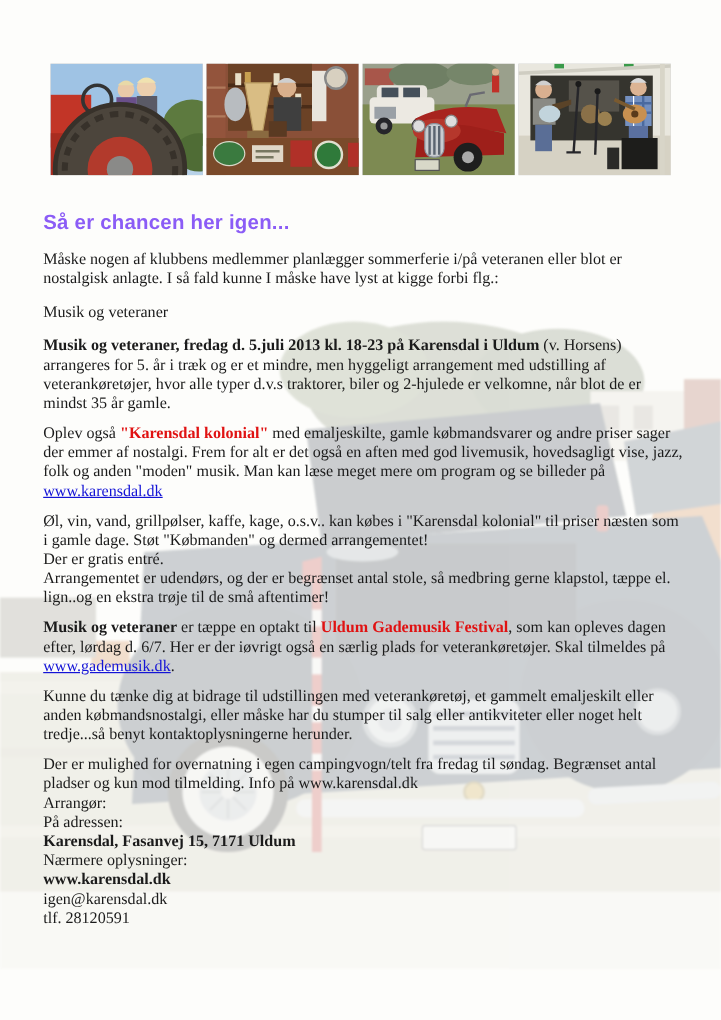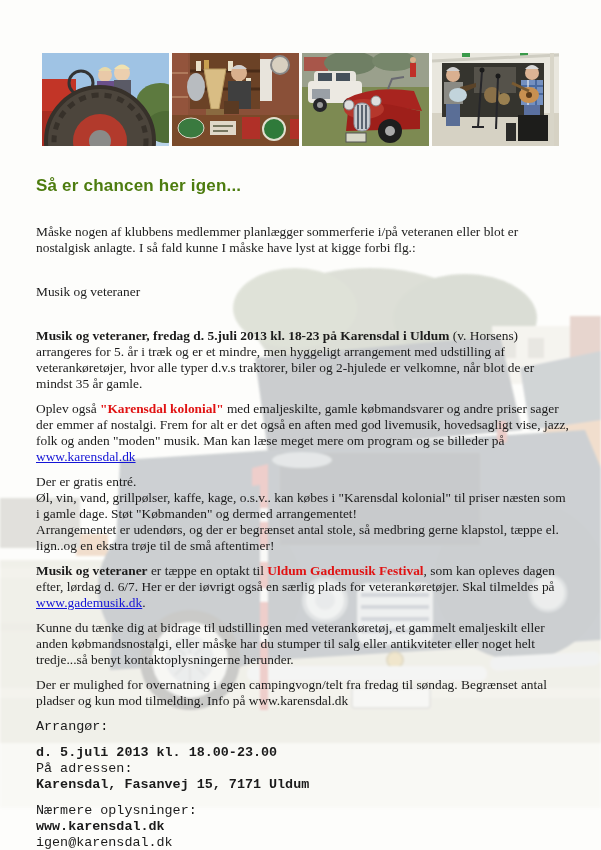--- a/index.html
+++ b/index.html
@@ -20,26 +20,26 @@
   .photo{width:127px;height:93px;overflow:hidden;background:#ccc;}
   .photo svg{display:block;}
   
   .content{
     position:absolute;left:36px;top:176px;width:535px;z-index:3;
     font-size:13.4px;line-height:16px;
   }
   .heading{
     margin:0;font-family:"Liberation Sans", sans-serif;
     font-size:17px;line-height:20px;font-weight:600;letter-spacing:.2px;
-    color:#4d7c0f;
+    color:#8b5cf6;
   }
   p{margin:0;}
-  .gap12{margin-top:28px;}
+  .gap12{margin-top:12px;}
   .gap9{margin-top:9px;}
-  .gap10{margin-top:10px;font-family:Liberation Mono, monospace;}
+  .gap10{}
   .line{display:block;}
   strong{font-weight:bold;}
   .red{color:#e01212;font-weight:bold;}
   .link{color:#1414d6;text-decoration:underline;cursor:pointer;}
 </style>
 </head>
 <body>
 
 <div class="page">
 
@@ -263,43 +263,42 @@
 
     <p class="gap12">
       <strong>Musik og veteraner, fredag d. 5.juli 2013 kl. 18-23 på Karensdal i Uldum</strong><span> (v. Horsens) arrangeres for 5. år i træk og er et mindre, men hyggeligt arrangement med udstilling af veterankøretøjer, hvor alle typer d.v.s traktorer, biler og 2-hjulede er velkomne, når blot de er mindst 35 år gamle.</span>
     </p>
 
     <p class="gap9">
       <span>Oplev også </span><strong class="red">"Karensdal kolonial"</strong><span> med emaljeskilte, gamle købmandsvarer og andre priser sager der emmer af nostalgi. Frem for alt er det også en aften med god livemusik, hovedsagligt vise, jazz, folk og anden "moden" musik. Man kan læse meget mere om program og se billeder på </span><a class="link">www.karensdal.dk</a>
     </p>
 
     <p class="gap9">
+      <span class="line">Øl, vin, vand, grillpølser, kaffe, kage, o.s.v.. kan købes i "Karensdal kolonial" til priser næsten som i gamle dage. Støt "Købmanden" og dermed arrangementet!</span>
       <span class="line">Der er gratis entré.</span>
-      <span class="line">Øl, vin, vand, grillpølser, kaffe, kage, o.s.v.. kan købes i "Karensdal kolonial" til priser næsten som i gamle dage. Støt "Købmanden" og dermed arrangementet!</span>
       <span class="line">Arrangementet er udendørs, og der er begrænset antal stole, så medbring gerne klapstol, tæppe el. lign..og en ekstra trøje til de små aftentimer!</span>
     </p>
 
     <p class="gap9">
       <strong>Musik og veteraner</strong><span> er tæppe en optakt til </span><strong class="red">Uldum Gademusik Festival</strong><span>, som kan opleves dagen efter, lørdag d. 6/7. Her er der  iøvrigt også en særlig plads for veterankøretøjer. Skal tilmeldes på </span><a class="link">www.gademusik.dk</a><span>.</span>
     </p>
 
     <p class="gap9">
       <span>Kunne du tænke dig at bidrage til udstillingen med veterankøretøj, et gammelt emaljeskilt eller anden købmandsnostalgi, eller måske har du stumper til salg eller antikviteter eller noget helt tredje...så benyt kontaktoplysningerne herunder.</span>
     </p>
 
     <p class="gap9">
       <span>Der er mulighed for overnatning i egen campingvogn/telt fra fredag til søndag. Begrænset antal pladser og kun mod tilmelding. Info på www.karensdal.dk</span>
     </p>
 
     <p class="gap10">
       <span class="line">Arrangør:</span>
     </p>
 
     <p class="gap10">
-      <strong class="line">d. 5.juli 2013 kl. 18.00-23.00</strong>
       <span class="line">På adressen:</span>
       <strong class="line">Karensdal, Fasanvej 15, 7171 Uldum</strong>
     </p>
 
     <p class="gap10">
       <span class="line">Nærmere oplysninger:</span>
       <strong class="line">www.karensdal.dk</strong>
       <span class="line">igen@karensdal.dk</span>
       <span class="line">tlf. 28120591</span>
     </p>

